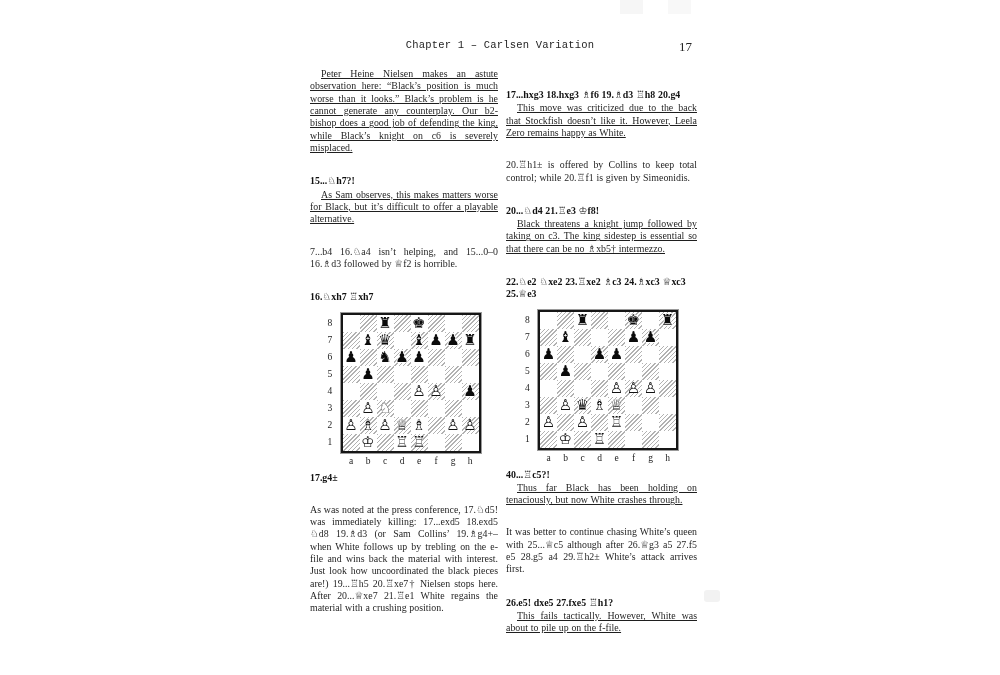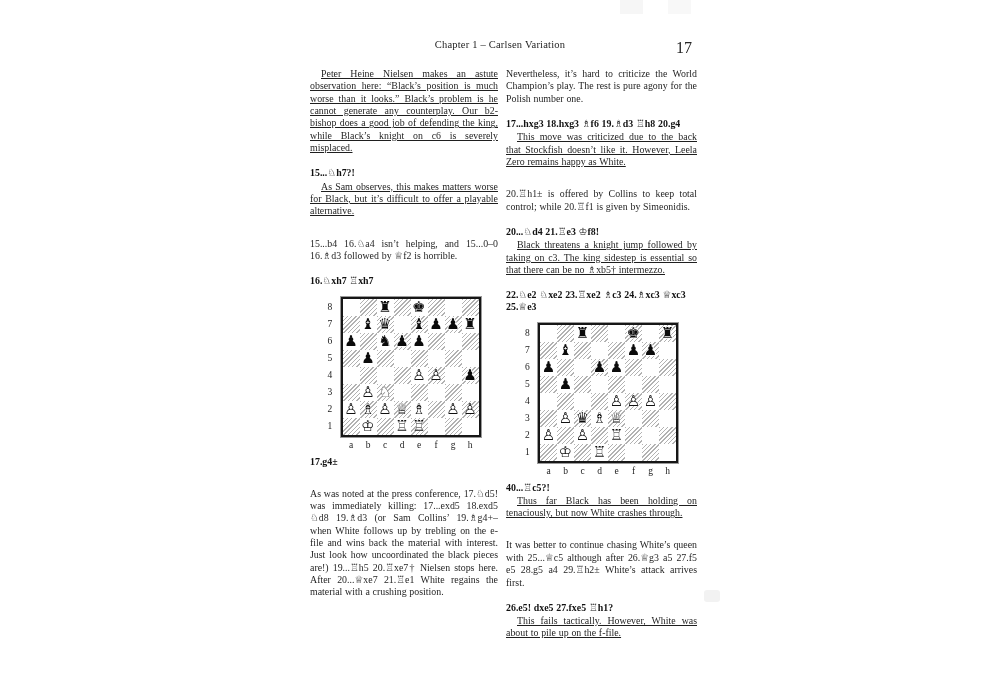--- a/index.html
+++ b/index.html
@@ -10,40 +10,40 @@
     color:#1f1f1f;
     -webkit-font-smoothing:antialiased;
   }
   .scan-artifact { position:absolute; background:#f6f6f6; }
   #artifact-a { left:620px; top:0; width:23px; height:14px; }
   #artifact-b { left:668px; top:0; width:23px; height:14px; background:#f8f8f8; }
   #artifact-c { left:704px; top:590px; width:16px; height:12px; background:#f2f2f2; border-radius:3px; }
 
   .running-head {
     position:absolute; top:39px; left:0; width:1000px; text-align:center;
-    font-size:10.5px; letter-spacing:.2px; color:#242424;
+    font-size:10.5px; letter-spacing:.2px; color:#242424;font-family:Liberation Mono, monospace;
   }
   .page-number {
     position:absolute; top:39px; left:650px; width:42px; text-align:right;
-    font-size:16px; color:#242424;
+    font-size:13px; color:#242424;
   }
 
   .col {
     position:absolute; top:68px;
     font-size:9.9px; line-height:12.35px; text-align:justify;
     word-spacing:.3px;
   }
   .col-left  { left:310px; width:188px; }
   .col-right { left:506px; width:191px; }
 
   p.indent { text-indent:11px;text-decoration:underline; }
   p.gap { margin-top:20px; }
   h3 {
     font-size:9.9px; font-weight:bold; color:#111;
-    margin:13px 0 1px 0; text-align:left; line-height:12.2px;
+    margin:21px 0 1px 0; text-align:left; line-height:12.2px;
   }
   h3.after-diagram { margin-top:5px; }
 
   
   .diagram {
     display:grid;
     grid-template-columns:13px 140px;
     grid-template-rows:140px 14px;
     width:153px;
     margin:9px auto 4px auto;
@@ -93,21 +93,21 @@
 <div class="scan-artifact" id="artifact-b"></div>
 <div class="scan-artifact" id="artifact-c"></div>
 
 <div class="running-head">Chapter 1 – Carlsen Variation</div>
 <div class="page-number">17</div>
 
 <div class="col col-left">
   <p class="indent">Peter Heine Nielsen makes an astute observation here: “Black’s position is much worse than it looks.” Black’s problem is he cannot generate any counterplay. Our b2-bishop does a good job of defending the king, while Black’s knight on c6 is severely misplaced.</p>
   <h3>15...♘h7?!</h3>
   <p class="indent">As Sam observes, this makes matters worse for Black, but it’s difficult to offer a playable alternative.</p>
-  <p class="gap">15...b4 16.♘a4 isn’t helping, and 15...0–0 16.♗d3 followed by ♕f2 is horrible.</p>
+  <p class="gap">7...b4 16.♘a4 isn’t helping, and 15...0–0 16.♗d3 followed by ♕f2 is horrible.</p>
   <h3>16.♘xh7 ♖xh7</h3>
   <div class="diagram">
       <div class="dg-ranks">
         <div>8</div>
         <div>7</div>
         <div>6</div>
         <div>5</div>
         <div>4</div>
         <div>3</div>
         <div>2</div>
@@ -258,21 +258,20 @@
         <div>f</div>
         <div>g</div>
         <div>h</div>
       </div>
     </div>
   <h3 class="after-diagram">17.g4±</h3>
   <p class="gap">As was noted at the press conference, 17.♘d5! was immediately killing: 17...exd5 18.exd5 ♘d8 19.♗d3 (or Sam Collins’ 19.♗g4+– when White follows up by trebling on the e-file and wins back the material with interest. Just look how uncoordinated the black pieces are!) 19...♖h5 20.♖xe7† Nielsen stops here. After 20...♕xe7 21.♖e1 White regains the material with a crushing position.</p>
 </div>
 
 <div class="col col-right">
-  <p>Nevertheless, it’s hard to criticize the World Champion’s play. The rest is pure agony for the Polish number one.</p>
   <h3>17...hxg3 18.hxg3 ♗f6 19.♗d3 ♖h8 20.g4</h3>
   <p class="indent">This move was criticized due to the back that Stockfish doesn’t like it. However, Leela Zero remains happy as White.</p>
   <p class="gap">20.♖h1± is offered by Collins to keep total control; while 20.♖f1 is given by Simeonidis.</p>
   <h3>20...♘d4 21.♖e3 ♔f8!</h3>
   <p class="indent">Black threatens a knight jump followed by taking on c3. The king sidestep is essential so that there can be no ♗xb5† intermezzo.</p>
   <h3>22.♘e2 ♘xe2 23.♖xe2 ♗c3 24.♗xc3 ♕xc3 25.♕e3</h3>
   <div class="diagram">
       <div class="dg-ranks">
         <div>8</div>
         <div>7</div>

